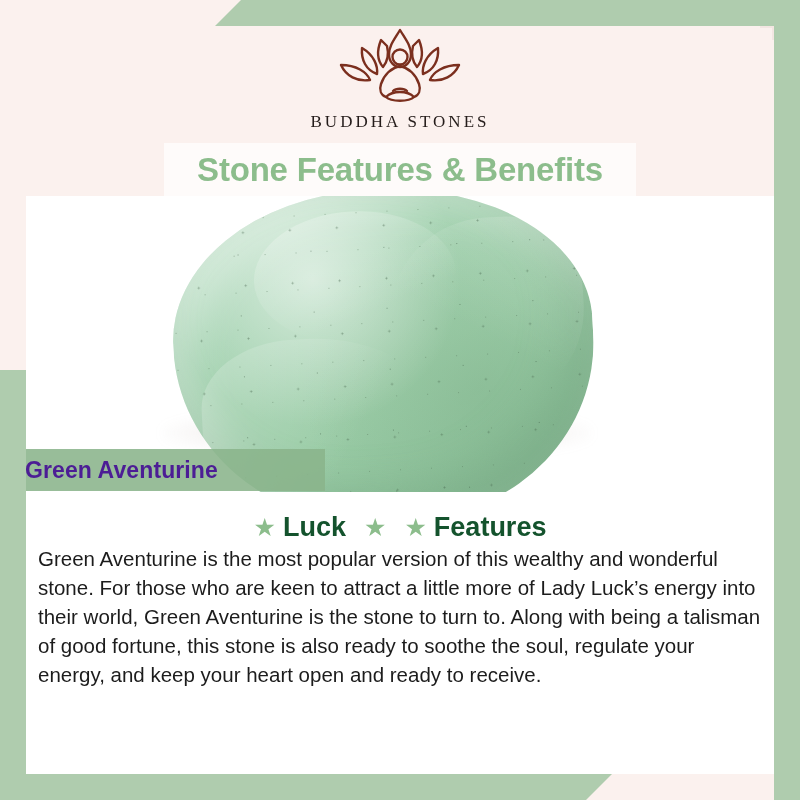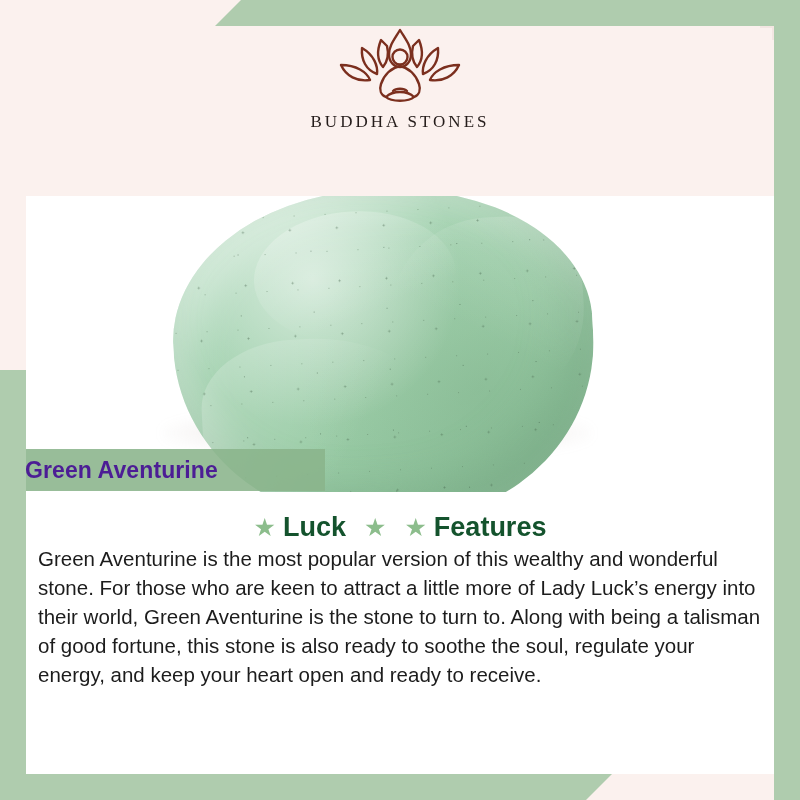--- a/index.html
+++ b/index.html
@@ -189,20 +189,23 @@
   <div class="hero">
     <div class="stone-shadow"></div>
     <div class="stone">
       <div class="stone-facet-c"></div>
       <div class="stone-facet-a"></div>
       <div class="stone-facet-b"></div>
       <div class="speckles"></div>
     </div>
   </div>
 
+  <div class="title-band">
+    <h1>Stone Features &amp; Benefits</h1>
+  </div>
 
   <div class="label-bar">
     <span>Green Aventurine</span>
   </div>
 
   <div class="content">
     <div class="benefits">
       <div class="benefit">
         <span class="star">★</span>
         <span class="benefit-label">Luck</span>

